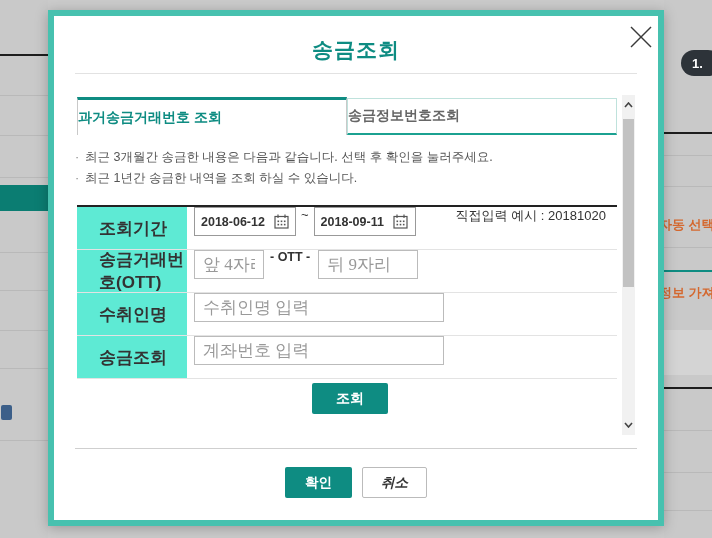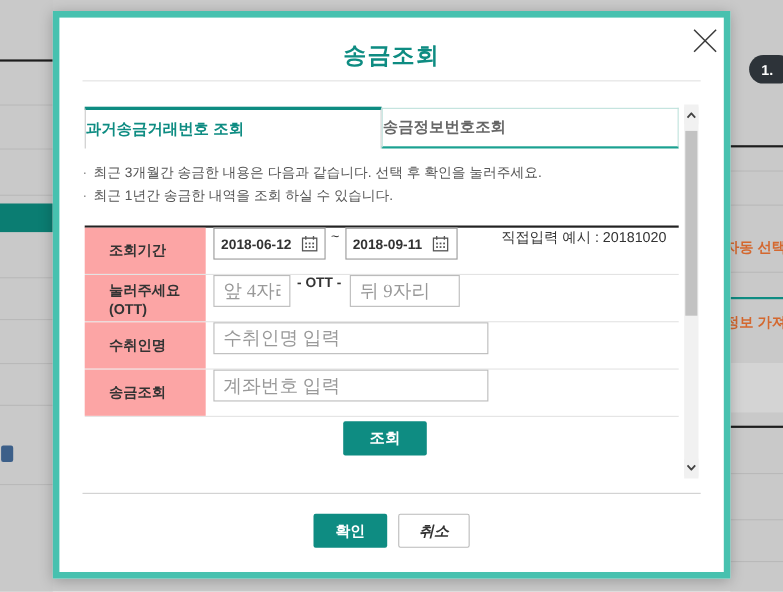--- a/index.html
+++ b/index.html
@@ -43,22 +43,22 @@
                   background:#fff; color:#666; font-weight:600; }
 
   
   .notes { position:absolute; left:21px; top:131px; width:540px; }
   .note-line { display:flex; font-size:12.5px; color:#555; line-height:21px; }
   .note-bullet { width:10px; color:#888; }
 
   
   .form-table { position:absolute; left:23px; top:189px; width:540px; border-top:2px solid #222; }
   .trow { display:flex; height:43px; border-bottom:1px solid #e3e3e3; }
-  .tlabel { width:110px; background:#fca5a5; display:flex; align-items:center;
-            padding-left:22px; font-size:13px; font-weight:bold; color:#333; }
+  .tlabel { width:110px; background:#5eead4; display:flex; align-items:center;
+            padding-left:22px; font-size:17px; font-weight:bold; color:#333; }
   .tfield { flex:1; display:flex; align-items:flex-start; padding-left:7px; font-size:13px; color:#333; }
 
   .datebox { display:flex; align-items:center; justify-content:space-between;
              width:102px; height:29px; border:1px solid #999; background:#fff; padding:0 6px; }
   .datebox input { width:72px; border:none; outline:none; font-size:12.5px; font-weight:bold;
                    color:#333; font-family:inherit; background:transparent; }
   .cal-btn { background:none; border:none; padding:0; width:16px; height:16px; cursor:pointer; }
   .tilde { margin:0 5px; color:#333; }
   .txt { height:29px; border:1px solid #bbb; padding:0 8px; font-size:17px; color:#be185d;
          font-family:Liberation Serif, serif; outline:none; }
@@ -198,21 +198,21 @@
                       <rect x="9.9" y="9.8" width="1.6" height="1.6"></rect>
                   </g>
                 </svg>
               </button>
             </div>
             <span class="hint">직접입력 예시 : 20181020</span>
           </div>
         </div>
 
         <div class="trow">
-          <div class="tlabel">눌러주세요(OTT)</div>
+          <div class="tlabel">송금거래번호(OTT)</div>
           <div class="tfield">
             <input class="txt w70" type="text" placeholder="앞 4자리" style="">
             <span class="ott-sep">- OTT -</span>
             <input class="txt w100" type="text" placeholder="뒤 9자리" style="">
           </div>
         </div>
 
         <div class="trow">
           <div class="tlabel">수취인명</div>
           <div class="tfield">

